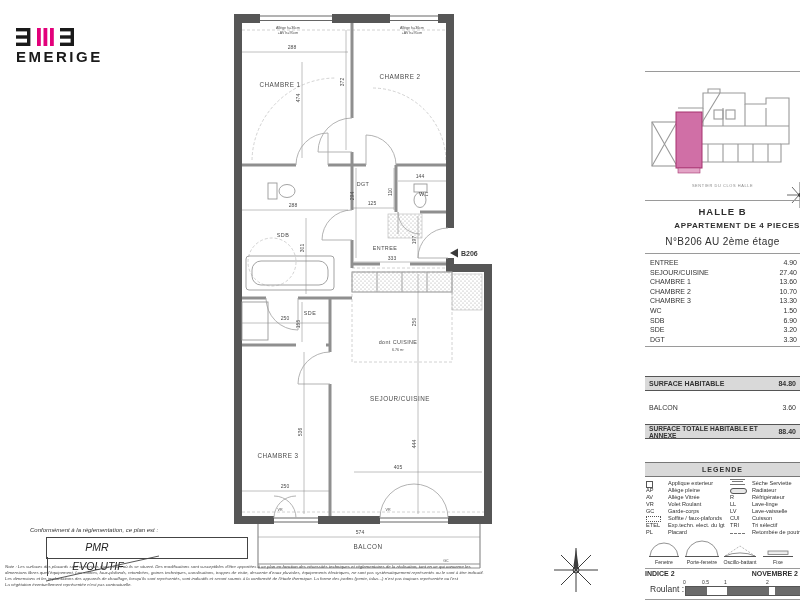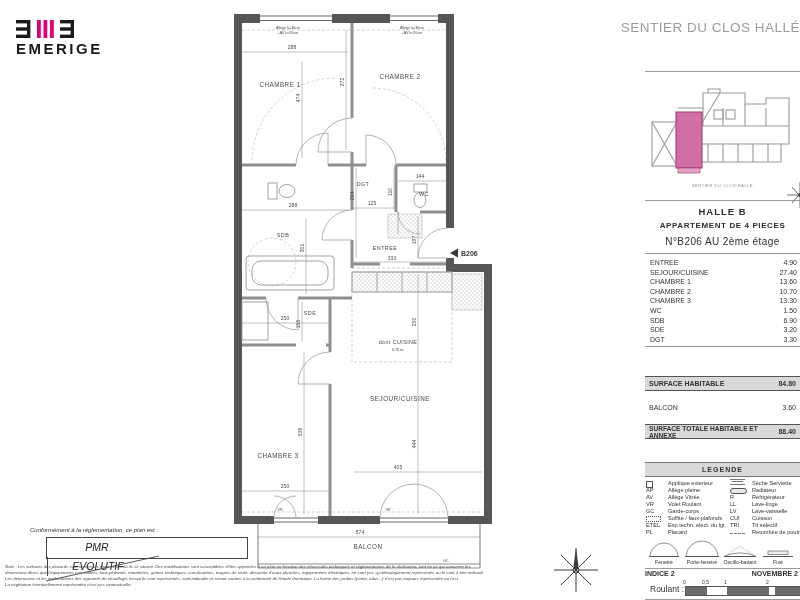--- a/index.html
+++ b/index.html
@@ -2,37 +2,37 @@
 <html><head>
 <meta charset="utf-8">
 <style>
   html,body{margin:0;padding:0;}
   body{width:800px;height:600px;overflow:hidden;background:#ffffff;
        font-family:"Liberation Sans", sans-serif;color:#333;}
   .page{position:relative;width:800px;height:600px;overflow:hidden;background:#fff;}
   .abs{position:absolute;}
 
   
-  .logo{left:16px;top:20px;width:100px;}
+  .logo{left:16px;top:28px;width:100px;}
   .logo svg{display:block;}
   .logo-text{font-size:15px;font-weight:bold;letter-spacing:2.5px;color:#1a1a1a;margin-top:2px;}
 
   
   .hdr{right:0;top:20px;text-align:right;width:260px;}
   .hdr-project{font-size:13.5px;color:#9b9b9b;letter-spacing:0.5px;white-space:nowrap;}
   .hdr-city{font-size:14.5px;font-weight:bold;color:#1a1a1a;margin-top:3px;white-space:nowrap;}
   .pinkbar{display:inline-block;width:4px;height:12px;background:#e2007a;margin:0 3px -1px 7px;}
   .dept{font-weight:normal;color:#3a3a3a;}
 
   .hr{height:0;border-top:1px solid #9a9a9a;left:645px;width:155px;}
 
   
   .panel-center{left:645px;width:155px;text-align:center;color:#2e2e2e;}
   .hall{font-size:9.5px;font-weight:bold;letter-spacing:1px;}
-  .apttype{font-size:8px;font-weight:bold;letter-spacing:0.6px;}
+  .apttype{font-size:8px;font-weight:bold;letter-spacing:0.6px;text-align:right;}
   .unitno{font-size:10px;letter-spacing:0.4px;}
 
   .rtable{left:650px;width:147px;font-size:7px;color:#333;}
   .trow{display:flex;justify-content:space-between;height:9.6px;line-height:9.6px;}
   .band{left:645px;width:155px;background:#d9d9d9;border-top:1.2px solid #555;border-bottom:1.2px solid #555;
         display:flex;justify-content:space-between;align-items:center;font-weight:bold;font-size:7px;
         padding:0 4px;box-sizing:border-box;height:15px;}
   .rowline{left:645px;width:155px;display:flex;justify-content:space-between;font-size:7px;padding:0 4px;box-sizing:border-box;}
 
   .legband{left:645px;width:155px;background:#d9d9d9;border-top:1px solid #777;border-bottom:1px solid #777;
@@ -111,21 +111,20 @@
         <rect x="54.6" y="0" width="3.4" height="18"></rect>
         <rect x="44" y="0" width="11" height="3.4"></rect>
           <rect x="44" y="7.3" width="11" height="3.4"></rect>
           <rect x="44" y="14.6" width="11" height="3.4"></rect>
       </g>
     </svg>
     <div class="logo-text">EMERIGE</div>
   </div>
 
   <div class="abs hdr">
-    <div class="hdr-project">SENTIER DU CLOS HALLÉ</div>
   </div>
   <div class="abs hr" style="top:71px;"></div>
 
   <svg class="abs site" width="150" height="94" viewBox="0 0 150 94">
     <g stroke="#9a9a9a" stroke-width="1.1" fill="none">
       <path d="M30,22 H55 V7 H72 V3 H60 V7 M72,7 H97 V18 H118 V12 H141 V58 H133 V76 H30 Z"></path>
       <path d="M30,40 H141"></path>
       <path d="M30,58 H133"></path>
       <path d="M55,22 V40 M75,22 V40 M97,18 V40 M118,22 V40"></path>
       <path d="M45,58 V76 M60,58 V76 M75,58 V76 M90,58 V76 M105,58 V76 M120,58 V76"></path>

